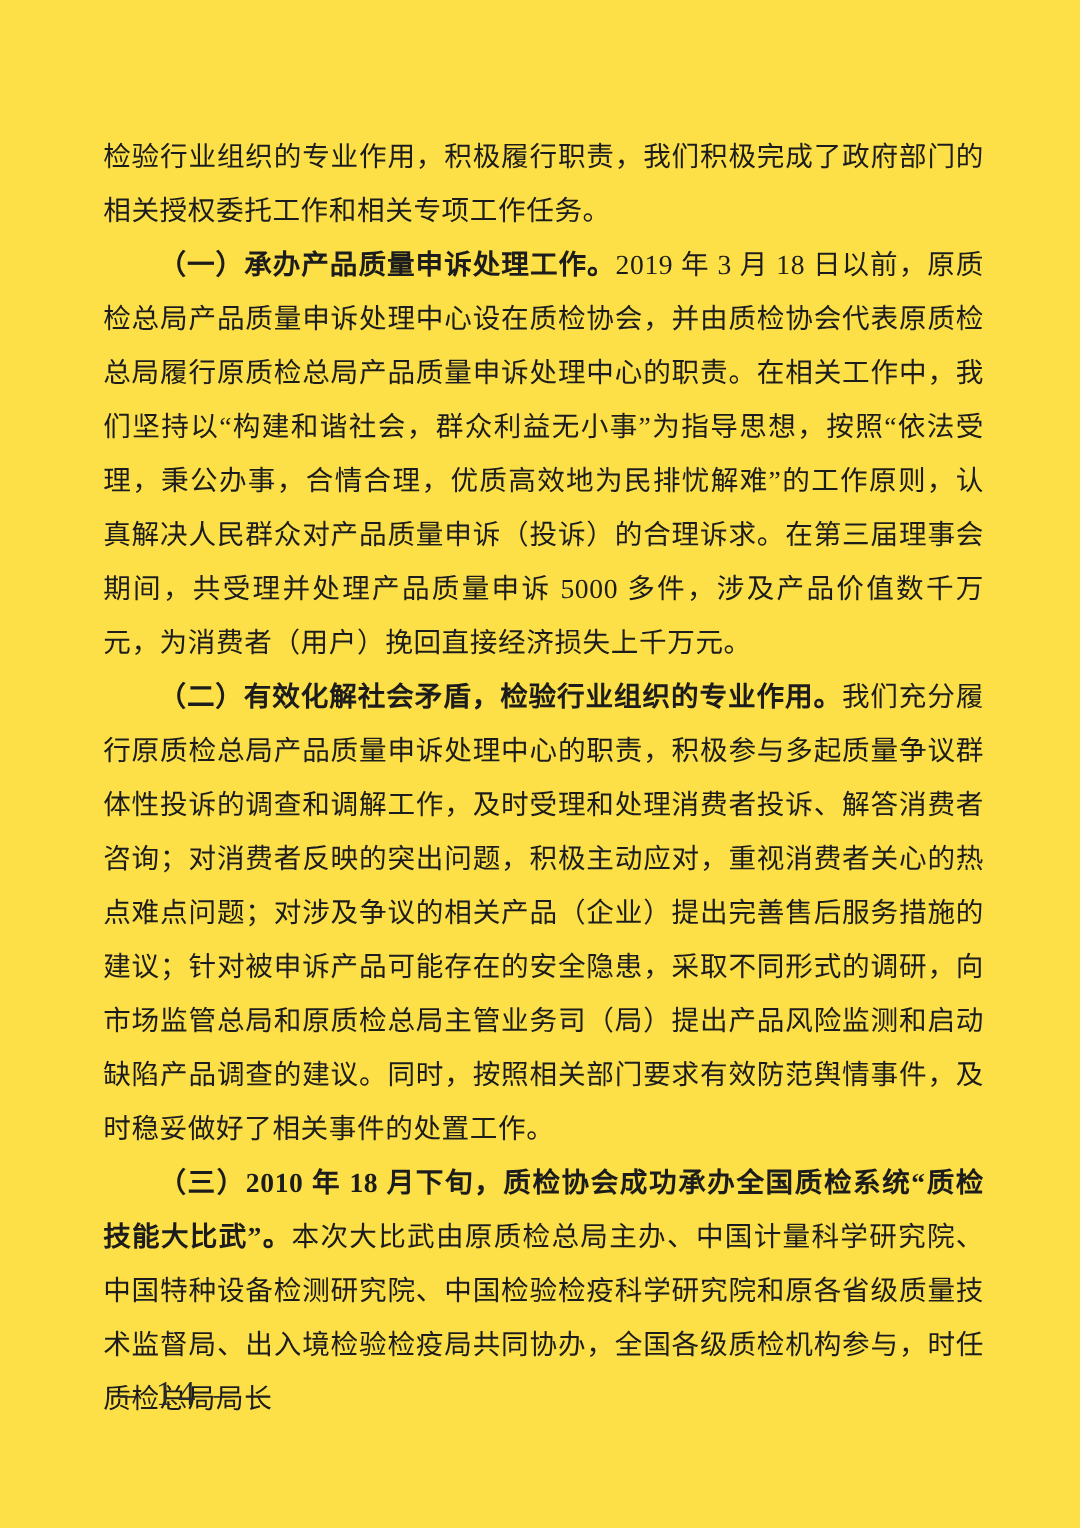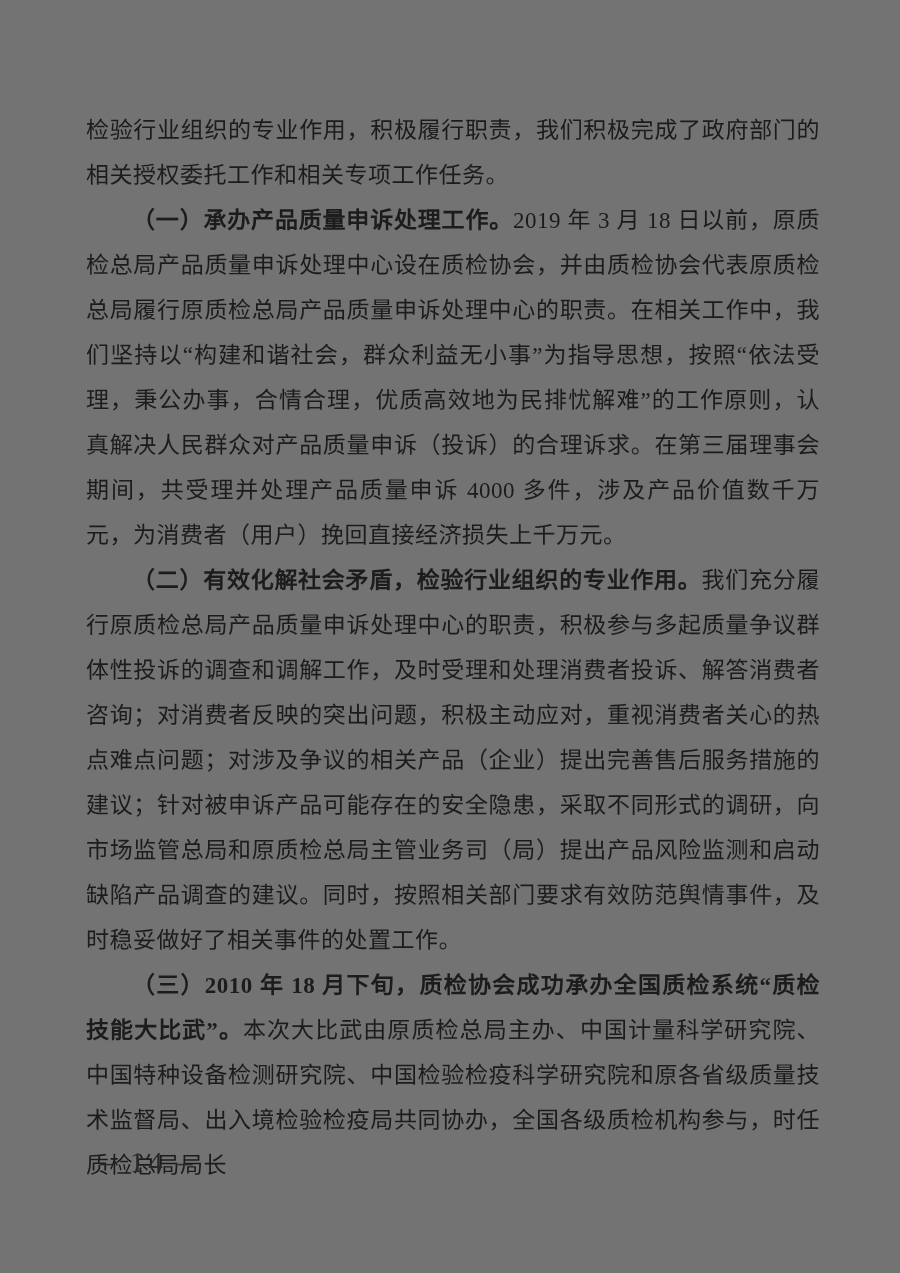--- a/index.html
+++ b/index.html
@@ -4,21 +4,21 @@
 <style>
   html, body {
     margin: 0;
     padding: 0;
     background: #ffffff;
   }
   .page {
     position: relative;
     width: 900px;
     height: 1273px;
-    background: #737373;
+    background: #fde047;
     overflow: hidden;
     font-family: "Liberation Serif", "DejaVu Serif", serif;
     color: #1c1c1c;
   }
   .content {
     position: absolute;
     left: 86px;
     top: 108px;
     width: 734px;
     font-size: 23px;
@@ -51,21 +51,21 @@
 </style>
 </head>
 <body>
 
 <main class="page">
   <div class="content">
     <p class="para no-indent">
       <span>检验行业组织的专业作用，积极履行职责，我们积极完成了政府部门的相关授权委托工作和相关专项工作任务。</span>
     </p>
     <p class="para">
-      <strong class="sec-head">（一）承办产品质量申诉处理工作。</strong><span>2019 年 3 月 18 日以前，原质检总局产品质量申诉处理中心设在质检协会，并由质检协会代表原质检总局履行原质检总局产品质量申诉处理中心的职责。在相关工作中，我们坚持以“构建和谐社会，群众利益无小事”为指导思想，按照“依法受理，秉公办事，合情合理，优质高效地为民排忧解难”的工作原则，认真解决人民群众对产品质量申诉（投诉）的合理诉求。在第三届理事会期间，共受理并处理产品质量申诉 4000 多件，涉及产品价值数千万元，为消费者（用户）挽回直接经济损失上千万元。</span>
+      <strong class="sec-head">（一）承办产品质量申诉处理工作。</strong><span>2019 年 3 月 18 日以前，原质检总局产品质量申诉处理中心设在质检协会，并由质检协会代表原质检总局履行原质检总局产品质量申诉处理中心的职责。在相关工作中，我们坚持以“构建和谐社会，群众利益无小事”为指导思想，按照“依法受理，秉公办事，合情合理，优质高效地为民排忧解难”的工作原则，认真解决人民群众对产品质量申诉（投诉）的合理诉求。在第三届理事会期间，共受理并处理产品质量申诉 5000 多件，涉及产品价值数千万元，为消费者（用户）挽回直接经济损失上千万元。</span>
     </p>
     <p class="para">
       <strong class="sec-head">（二）有效化解社会矛盾，检验行业组织的专业作用。</strong><span>我们充分履行原质检总局产品质量申诉处理中心的职责，积极参与多起质量争议群体性投诉的调查和调解工作，及时受理和处理消费者投诉、解答消费者咨询；对消费者反映的突出问题，积极主动应对，重视消费者关心的热点难点问题；对涉及争议的相关产品（企业）提出完善售后服务措施的建议；针对被申诉产品可能存在的安全隐患，采取不同形式的调研，向市场监管总局和原质检总局主管业务司（局）提出产品风险监测和启动缺陷产品调查的建议。同时，按照相关部门要求有效防范舆情事件，及时稳妥做好了相关事件的处置工作。</span>
     </p>
     <p class="para">
       <strong class="sec-head">（三）2010 年 18 月下旬，质检协会成功承办全国质检系统“质检技能大比武”。</strong><span>本次大比武由原质检总局主办、中国计量科学研究院、中国特种设备检测研究院、中国检验检疫科学研究院和原各省级质量技术监督局、出入境检验检疫局共同协办，全国各级质检机构参与，时任质检总局局长</span>
     </p>
   </div>
   <div class="footer">
     <span>– 14 –</span>

